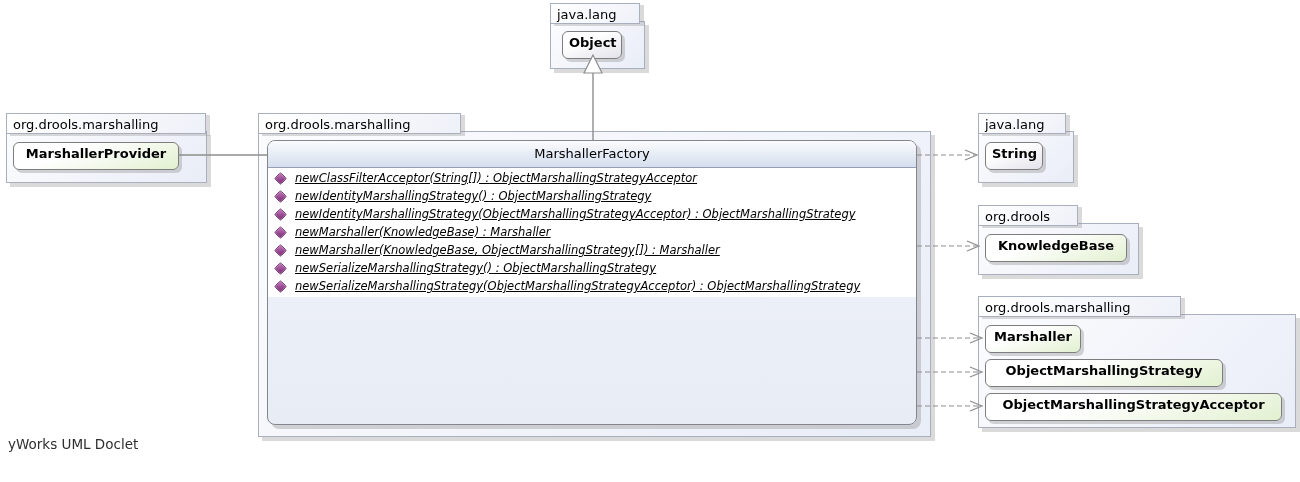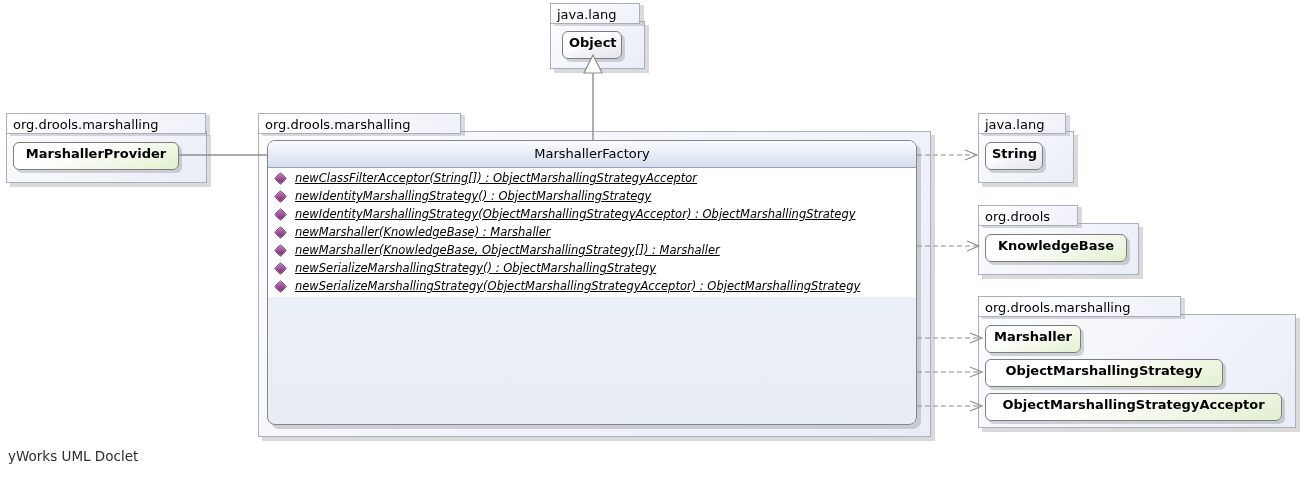--- a/index.html
+++ b/index.html
@@ -59,21 +59,21 @@
     transform:rotate(45deg) scale(.85);
     margin:0 9px 0 7px;
   }
   .diamond.meth{background:linear-gradient(135deg,#c77cbf 0%,#8c3f86 70%);border:1px solid #6c2f67;}
   .diamond.ctor{background:linear-gradient(135deg,#f2a0cc 45%,#f7ee9a 55%);border:1px solid #cd7fba;}
 
   
   svg.edges{position:absolute;left:0;top:0;z-index:4;pointer-events:none;}
 
   
-  .footer{position:absolute;left:8px;top:448px;font-size:13.5px;color:#2e2e2e;}
+  .footer{position:absolute;left:8px;top:436px;font-size:13.5px;color:#2e2e2e;}
 </style>
 </head>
 <body>
 
 <div class="pkg-tab" style="left:550px;top:3px;width:90px;">
   <span>java.lang</span>
 </div>
 <div class="pkg-body" style="left:550px;top:21px;width:95px;height:48px;"></div>
 <div class="class-node cls" style="left:562px;top:31px;width:60px;">
   <span>Object</span>

